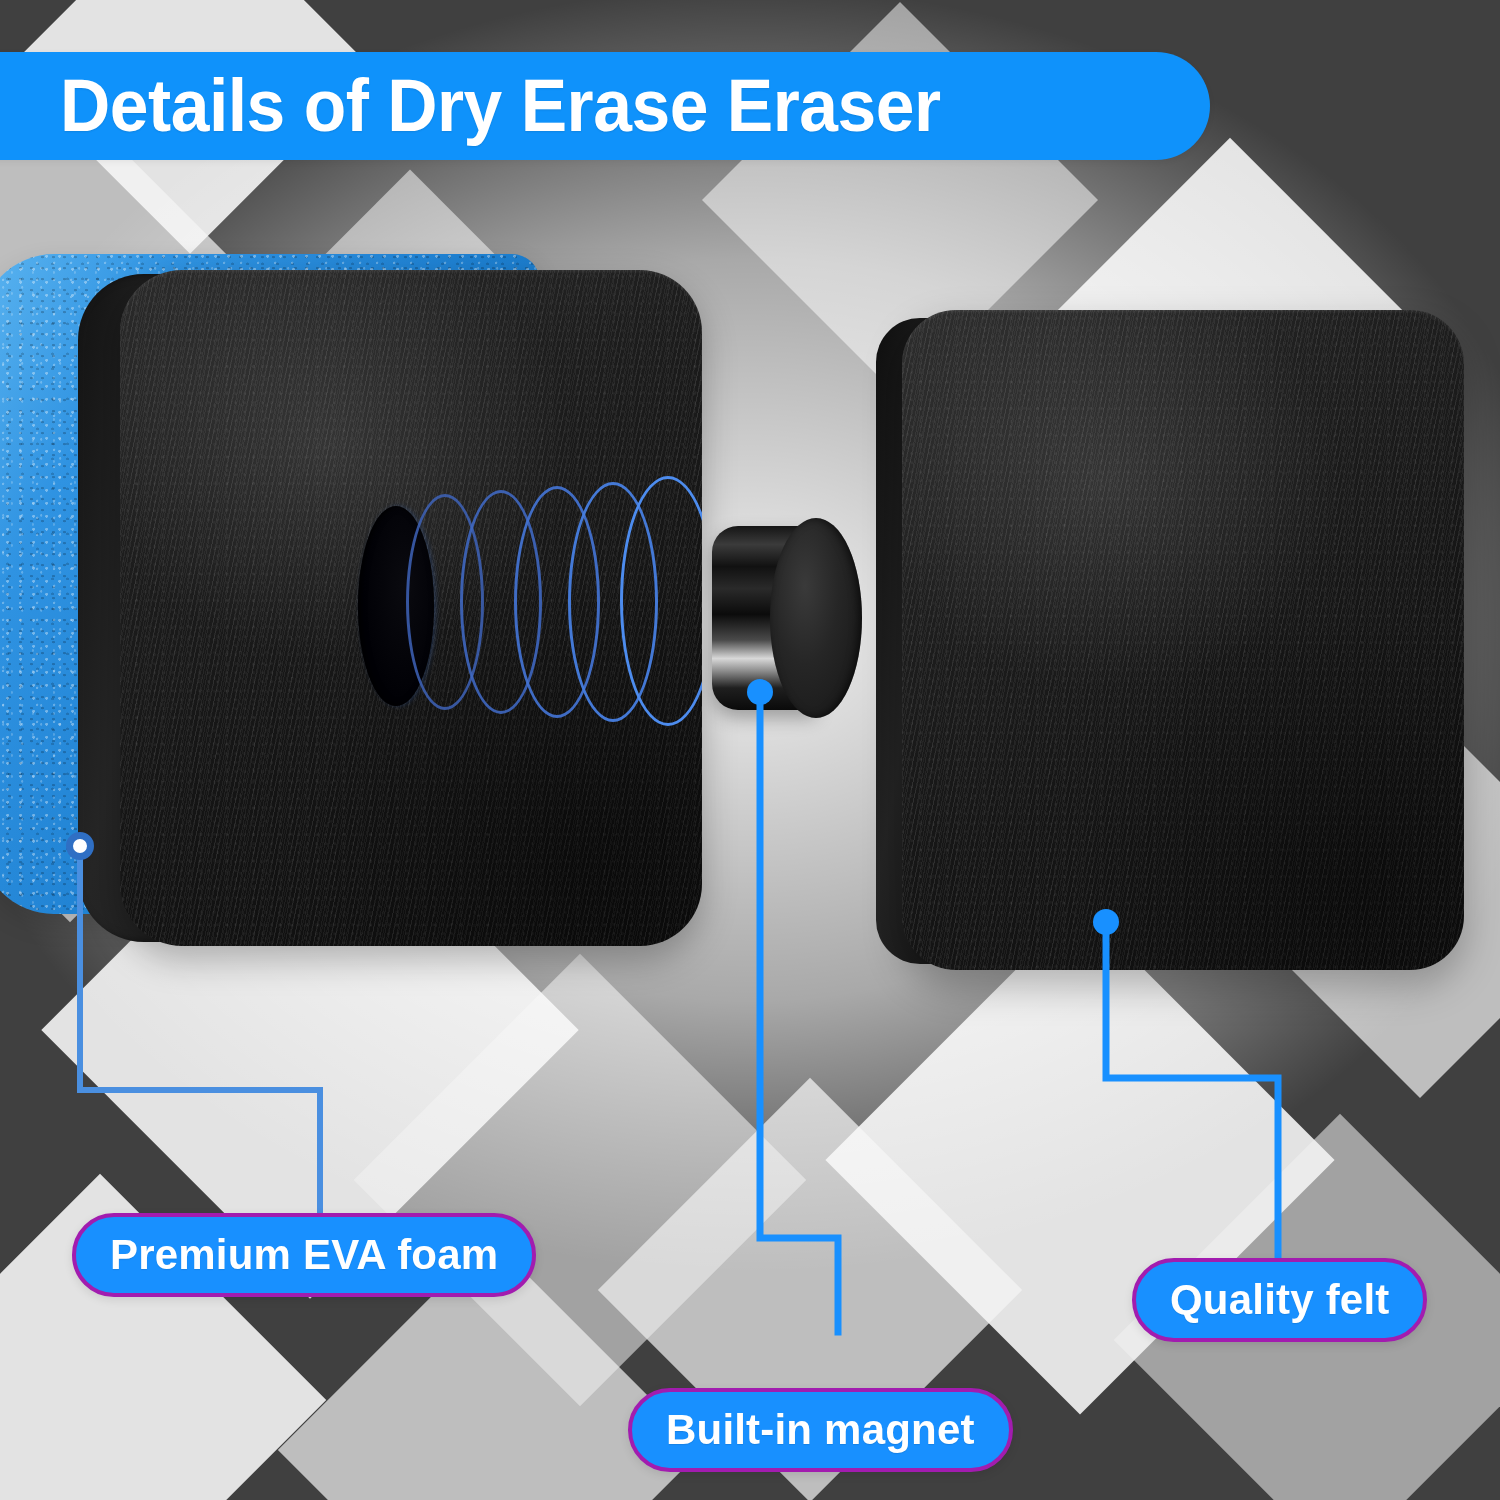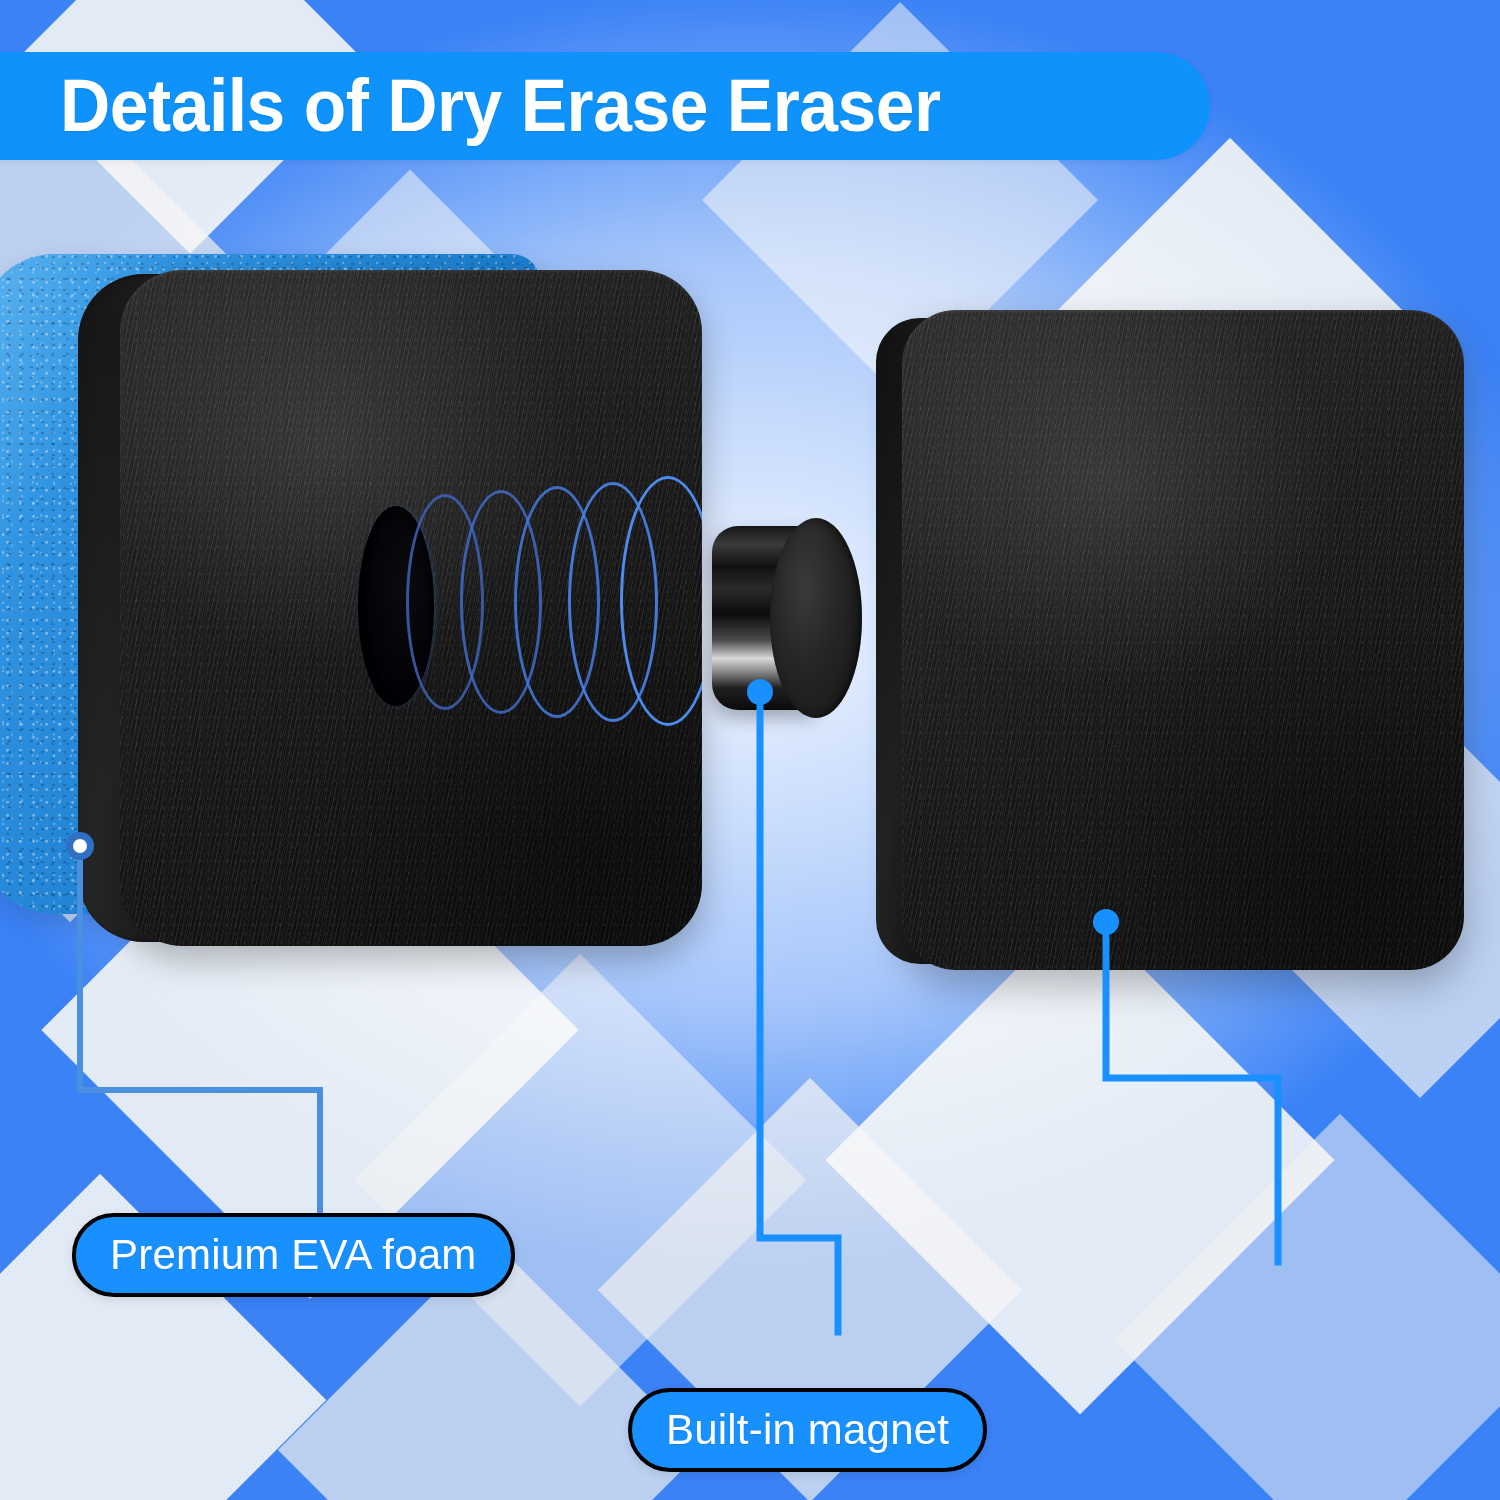--- a/index.html
+++ b/index.html
@@ -6,21 +6,21 @@
   * { margin:0; padding:0; box-sizing:border-box; }
   html, body { width:1500px; height:1500px; }
   body {
     font-family:"Liberation Sans", sans-serif;
     background:#ffffff;
     overflow:hidden;
   }
   #stage {
     position:relative;
     width:1500px; height:1500px;
-    background:#3b82f6;
+    background:#404040;
     overflow:hidden;
   }
 
   
   .bg-layer { position:absolute; inset:0; overflow:hidden; }
   .bg-diamond {
     position:absolute;
     background:#efefef;
     transform:rotate(45deg);
     opacity:.72;
@@ -184,25 +184,25 @@
       inset 0 2px 3px rgba(255,255,255,.07);
     overflow:hidden;
   }
 
   
   .callout-svg { position:absolute; inset:0; pointer-events:none; }
 
   .badge {
     position:absolute;
     background:#1890ff;
-    border:4px solid #000000;
+    border:4px solid #a21caf;
     border-radius:999px;
     color:#ffffff;
     font-size:42px;
-    font-weight:normal;
+    font-weight:bold;
     letter-spacing:.2px;
     white-space:nowrap;
     display:flex; align-items:center; justify-content:center;
     padding:14px 34px;
     box-shadow:0 3px 10px rgba(0,0,0,.10);
     text-shadow:0 1px 1px rgba(0,0,0,.10);
   }
   #badge-eva    { left:72px;  top:1213px; }
   #badge-magnet { left:628px; top:1388px; }
   #badge-felt   { left:1132px;top:1258px; }
@@ -288,14 +288,15 @@
   </svg>
 
   <div class="marker-ring" style="left:66px;  top:832px;"></div>
   <div class="marker-dot" style="left:747px; top:679px;"></div>
   <div class="marker-dot" style="left:1093px;top:909px;"></div>
 
   <div class="badge" id="badge-eva">Premium EVA foam</div>
 
   <div class="badge" id="badge-magnet">Built-in magnet</div>
 
+  <div class="badge" id="badge-felt">Quality felt</div>
 
 </div>
 
 </body></html>

